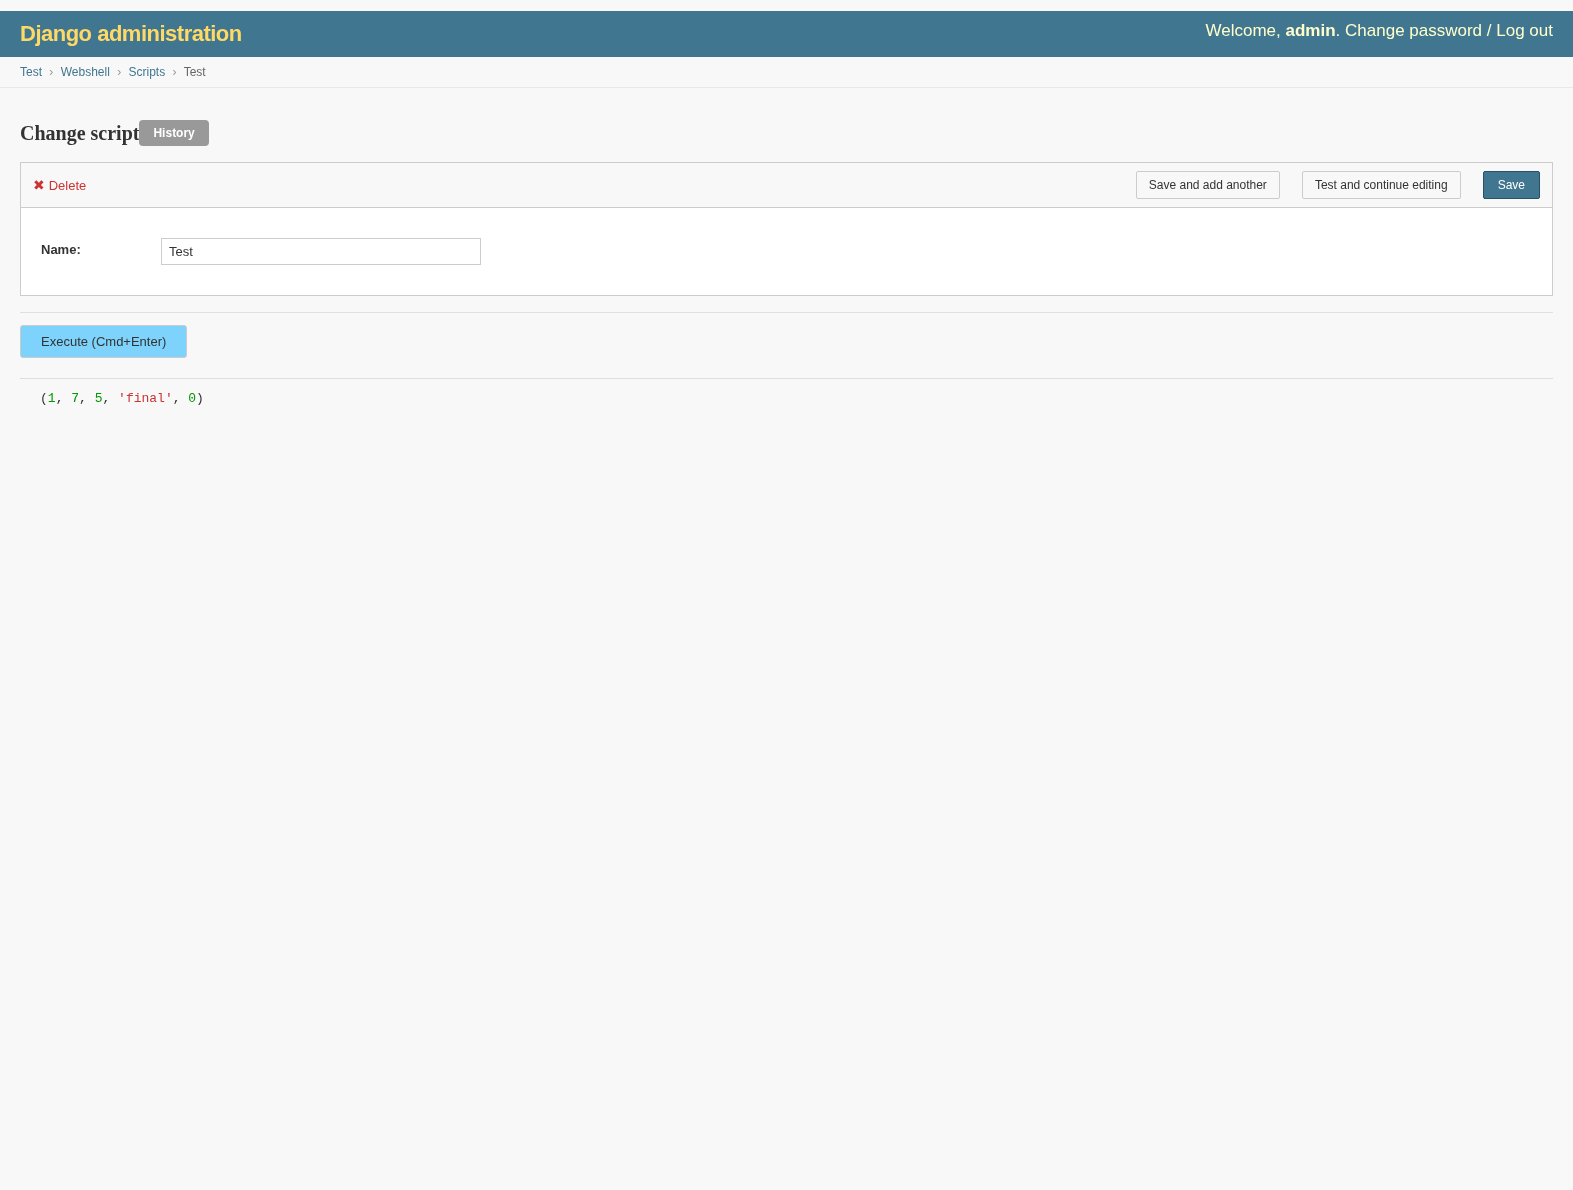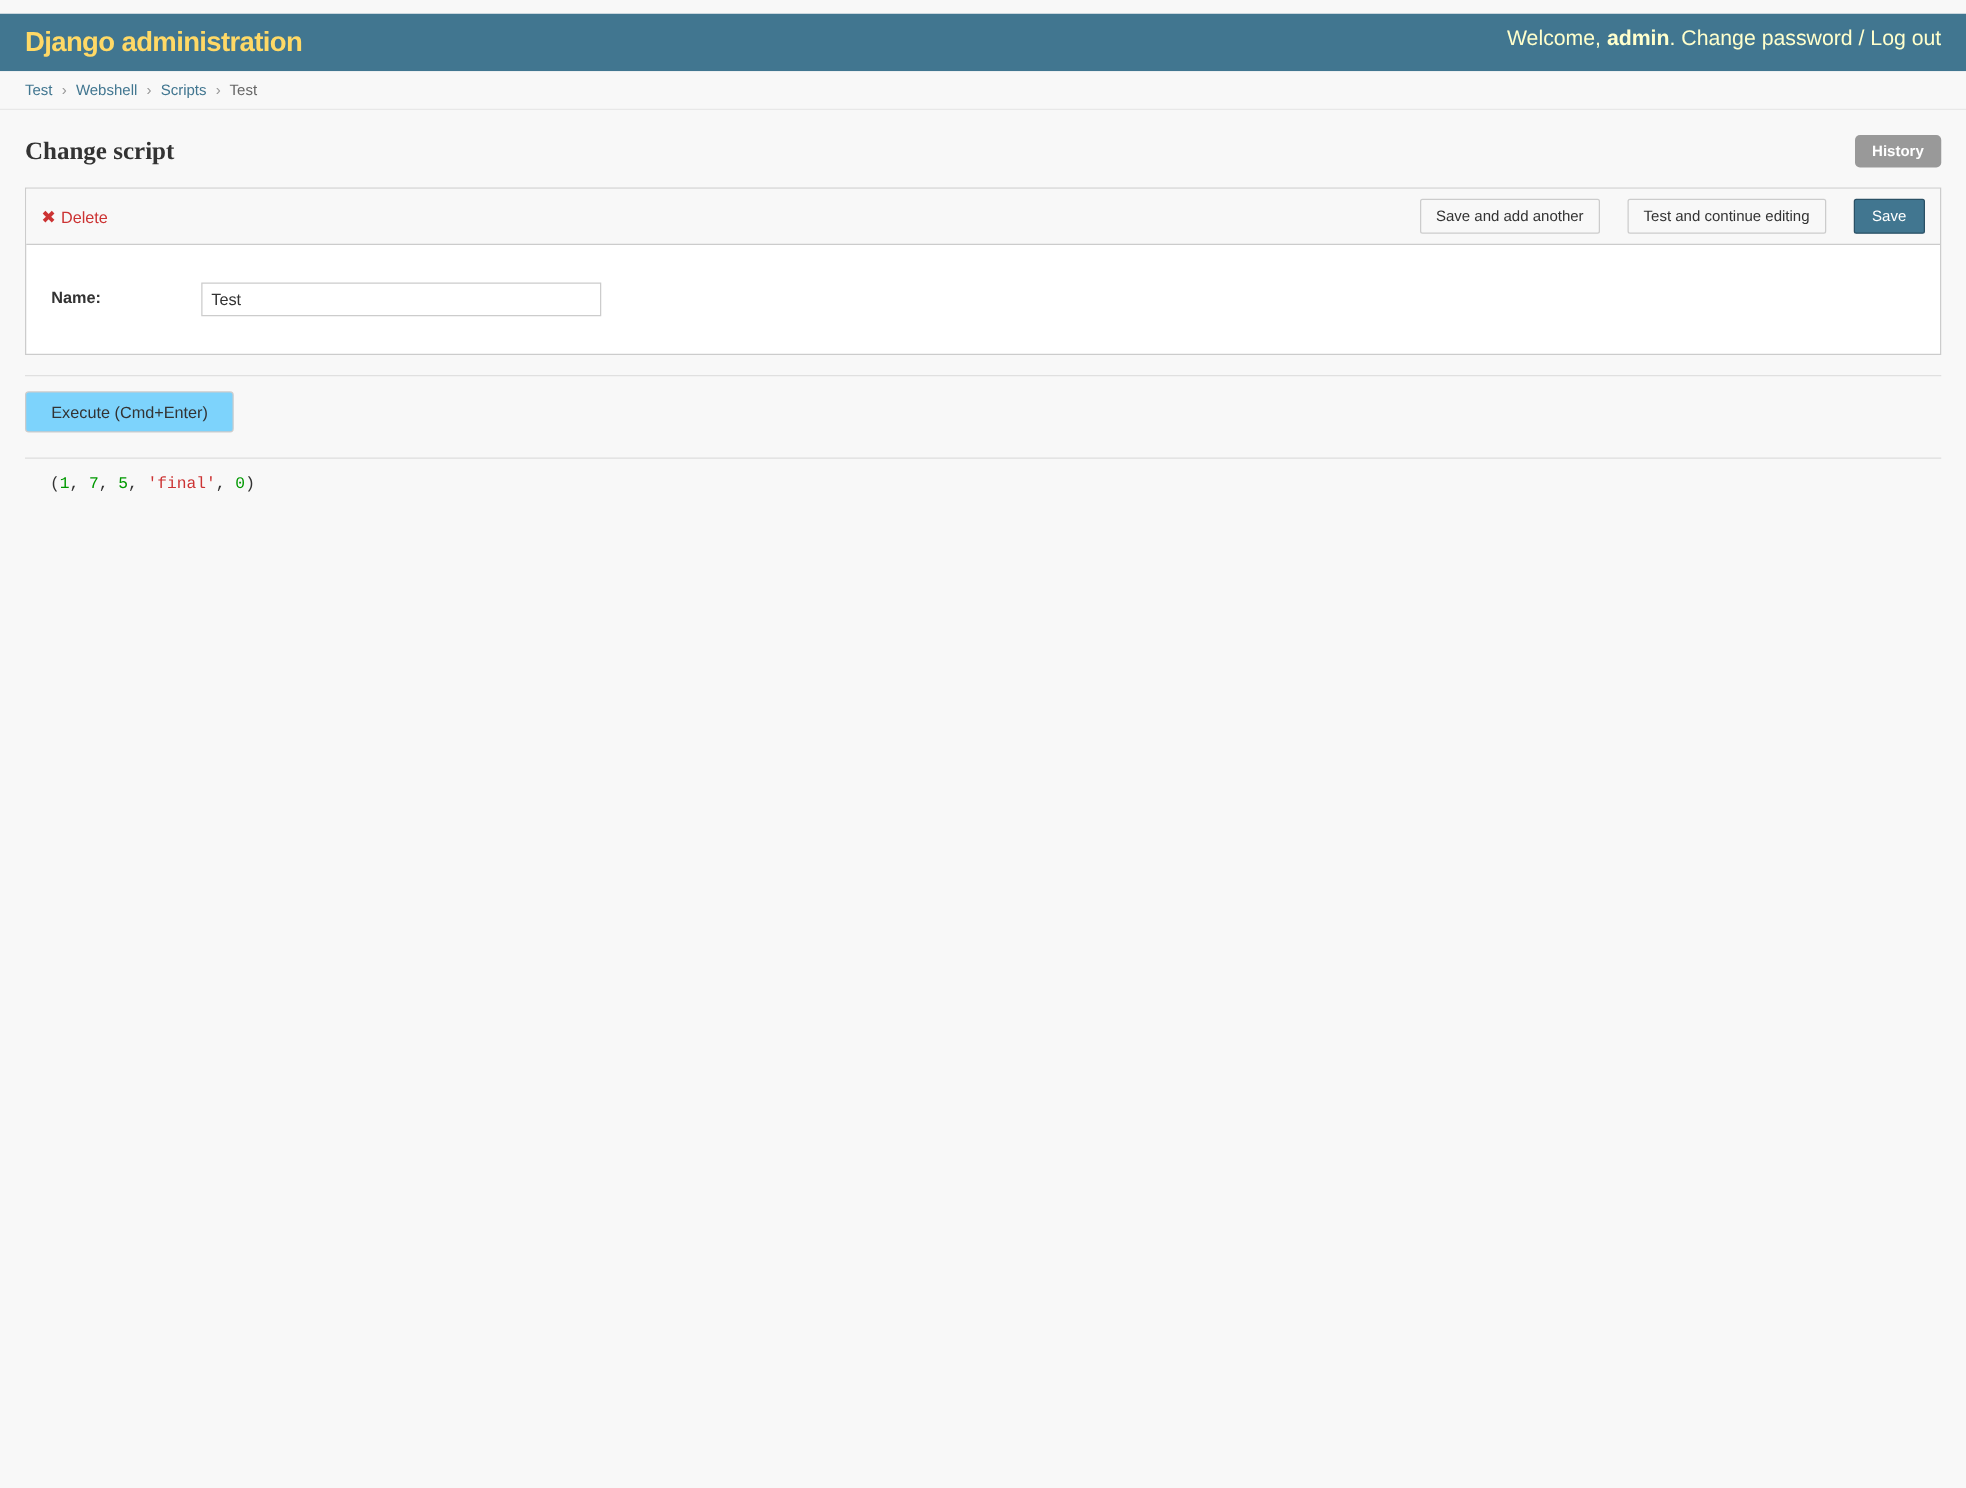--- a/index.html
+++ b/index.html
@@ -56,23 +56,24 @@
     }
 
     
     #content-main {
       padding: 20px;
     }
 
     
     .page-title-row {
       display: flex;
-      justify-content: space-between;
+      justify-content: flex-start;
       align-items: center;
       margin-bottom: 16px;
+      margin-top: 12px;
     }
     .page-title {
       font-size: 20px;
       font-weight: bold;
       color: #333;
       font-family: Georgia, "Times New Roman", Times, serif;
     }
     .history-btn {
       background: #999;
       color: #fff;

